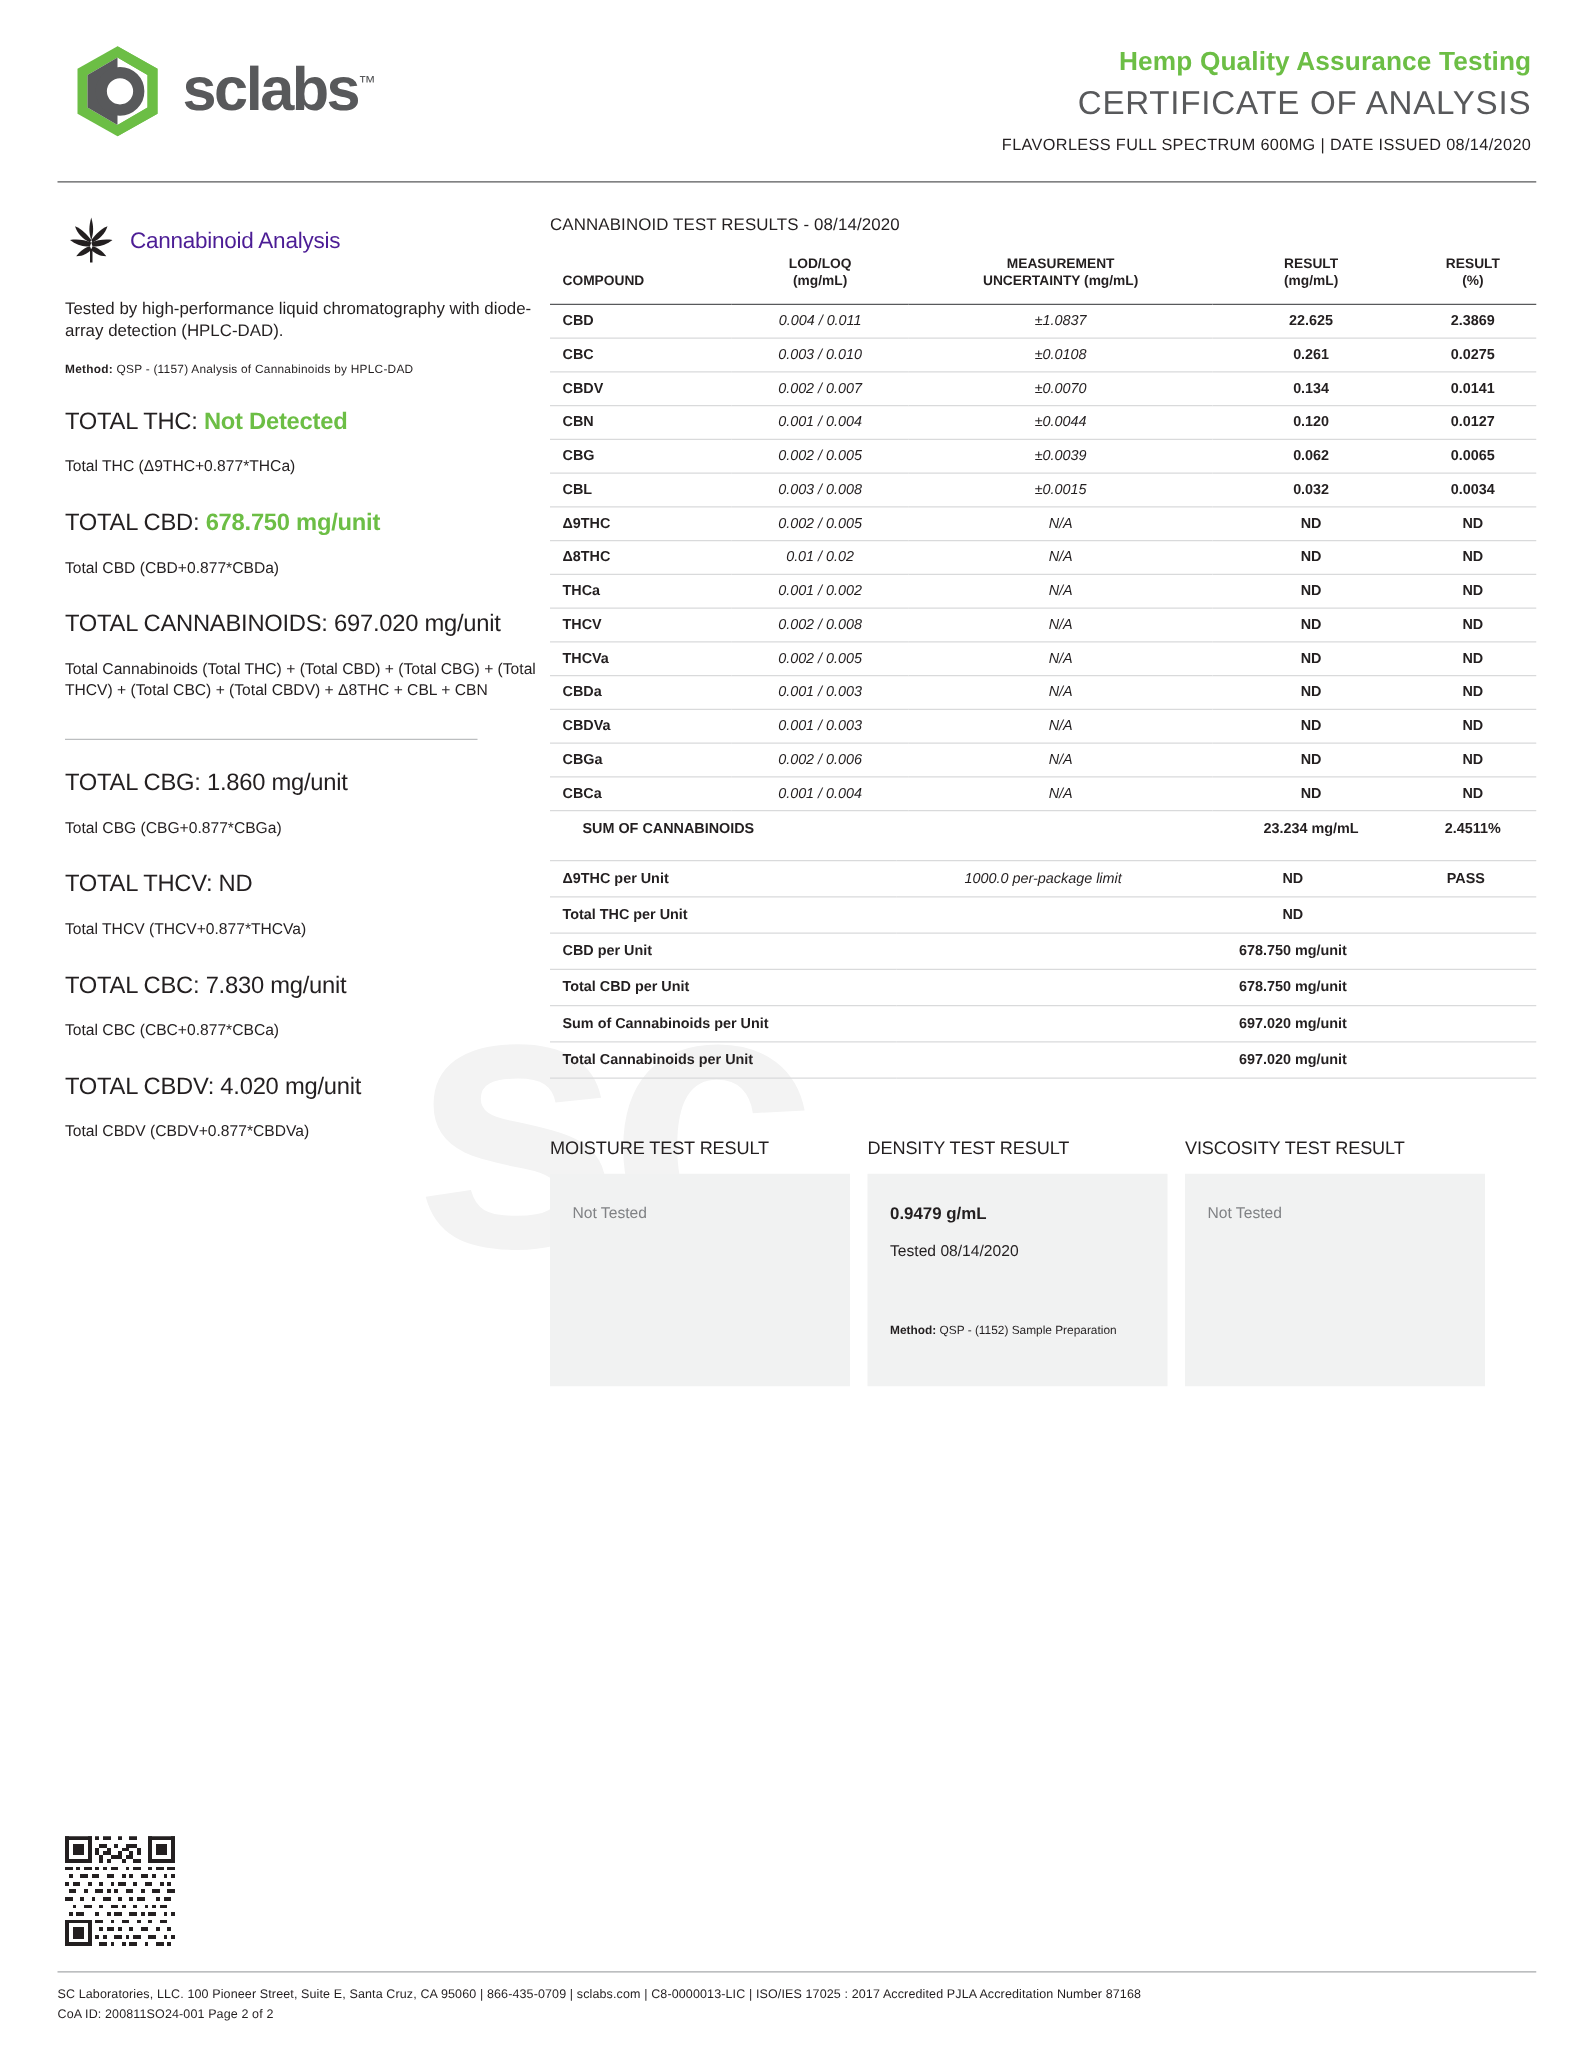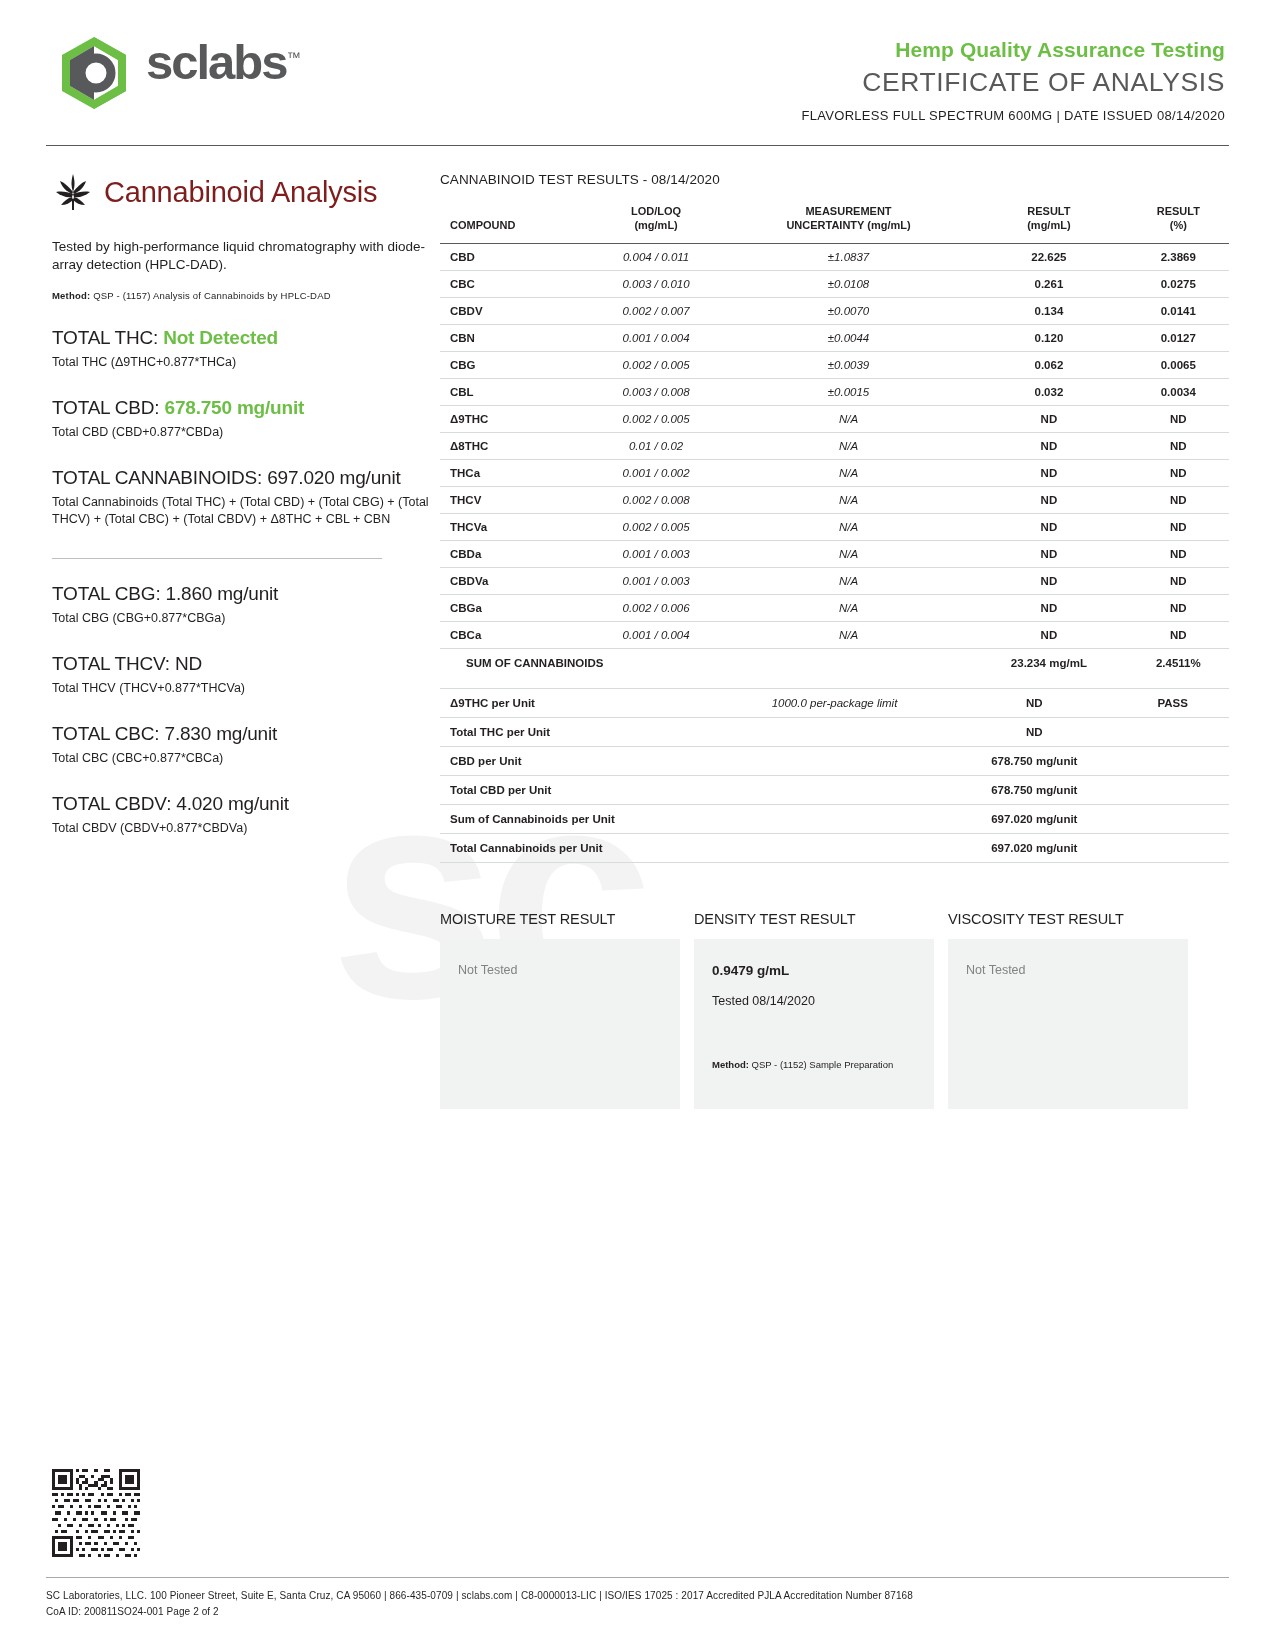--- a/index.html
+++ b/index.html
@@ -24,50 +24,50 @@
     font-weight: bold;
     color: #f3f3f3;
     letter-spacing: -10px;
     z-index: 0;
     user-select: none;
     font-family: "Liberation Sans", sans-serif;
   }
 
   
   .header { display: flex; justify-content: space-between; align-items: flex-start; padding-top: 34px; position: relative; z-index: 2;}
-  .logo-wrap { display: flex; align-items: flex-start; gap: 14px; padding-left: 10px;}
+  .logo-wrap { display: flex; align-items: center; gap: 14px; padding-left: 10px;}
   .logo-mark { width: 76px; height: 76px; position: relative; }
   .logo-text { font-size: 49px; font-weight: bold; color: #58595b; letter-spacing: -2px; font-family: "Liberation Sans", sans-serif; }
   .logo-tm { font-size: 14px; vertical-align: super; font-weight: normal; letter-spacing: 0; }
 
   .header-right { text-align: right; padding-top: 4px; padding-right: 4px;}
   .hqa { color: #6cbe45; font-size: 21px; font-weight: bold; letter-spacing: 0.1px; }
   .coa-title { color: #58595b; font-size: 26.5px; letter-spacing: 0.6px; margin-top: 5px; }
   .coa-sub { color: #231f20; font-size: 13px; letter-spacing: 0.3px; margin-top: 10px; }
 
   .rule { border-bottom: 1.5px solid #58595b; margin-top: 22px; }
 
   
   .content { display: flex; position: relative; z-index: 2; margin-top: 26px;}
   .left-col { width: 390px; padding-left: 6px;}
   .right-col { flex: 1; padding-left: 4px;}
 
   .sec-title-row { display: flex; align-items: center; gap: 10px; }
   .leaf { width: 42px; height: 40px; }
-  .sec-title { font-size: 29px; color: #7f1d1d; letter-spacing: -0.2px;}
+  .sec-title { font-size: 18px; color: #4c1d95; letter-spacing: -0.2px;}
 
   .desc { font-size: 13.5px; color: #231f20; line-height: 1.35; margin-top: 26px; }
   .method { font-size: 9.5px; color: #231f20; margin-top: 16px; letter-spacing: 0.2px;}
   .method b { font-weight: bold; }
 
   .total-block { margin-top: 26px; }
   .total-head { font-size: 19px; letter-spacing: -0.2px;}
   .total-head .val-green { color: #6cbe45; font-weight: bold; }
   .total-head .val-black { font-weight: normal; }
-  .total-sub { font-size: 12.5px; color: #231f20; margin-top: 5px; line-height: 1.35;}
+  .total-sub { font-size: 12.5px; color: #231f20; margin-top: 16px; line-height: 1.35;}
 
   .divider-short { width: 330px; border-bottom: 1px solid #bcbec0; margin: 30px 0 24px 0;}
 
   
   .table-caption { font-size: 13.5px; font-weight: bold; color: #231f20; letter-spacing: 0.1px;}
   .table-caption span { font-weight: normal; }
 
   table { border-collapse: collapse; width: 100%; }
 
   .cann-table { margin-top: 14px; }

